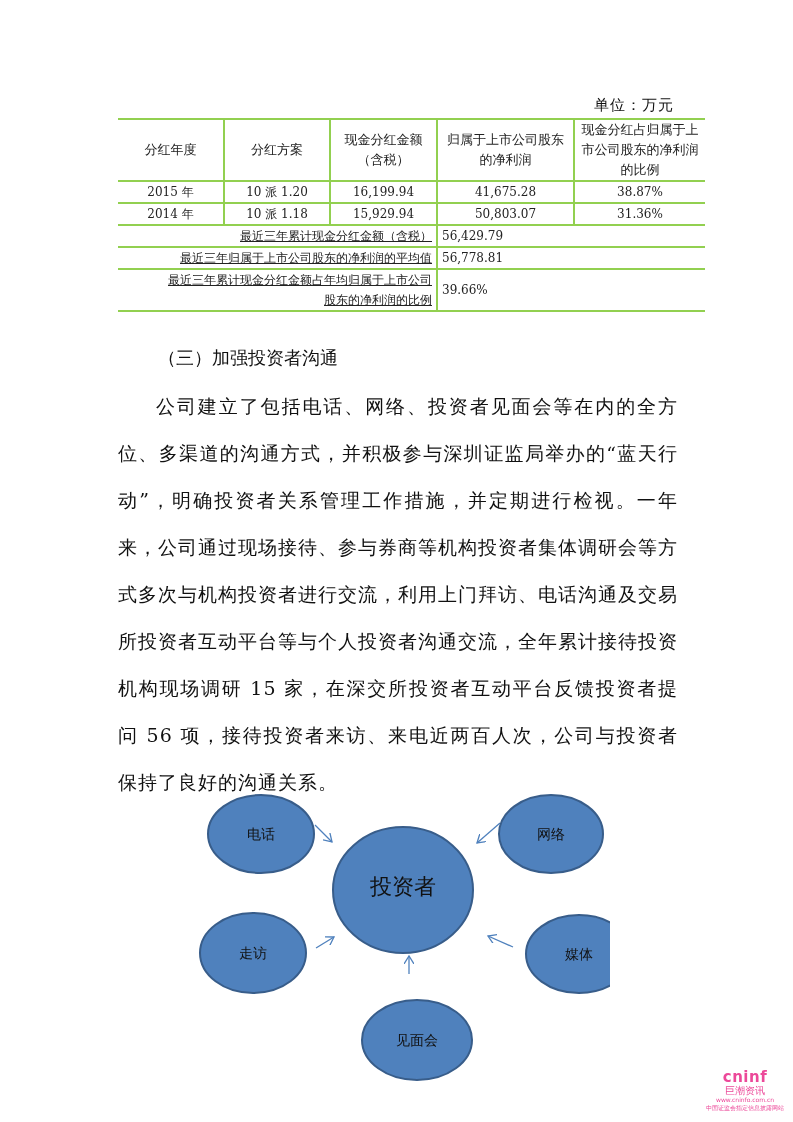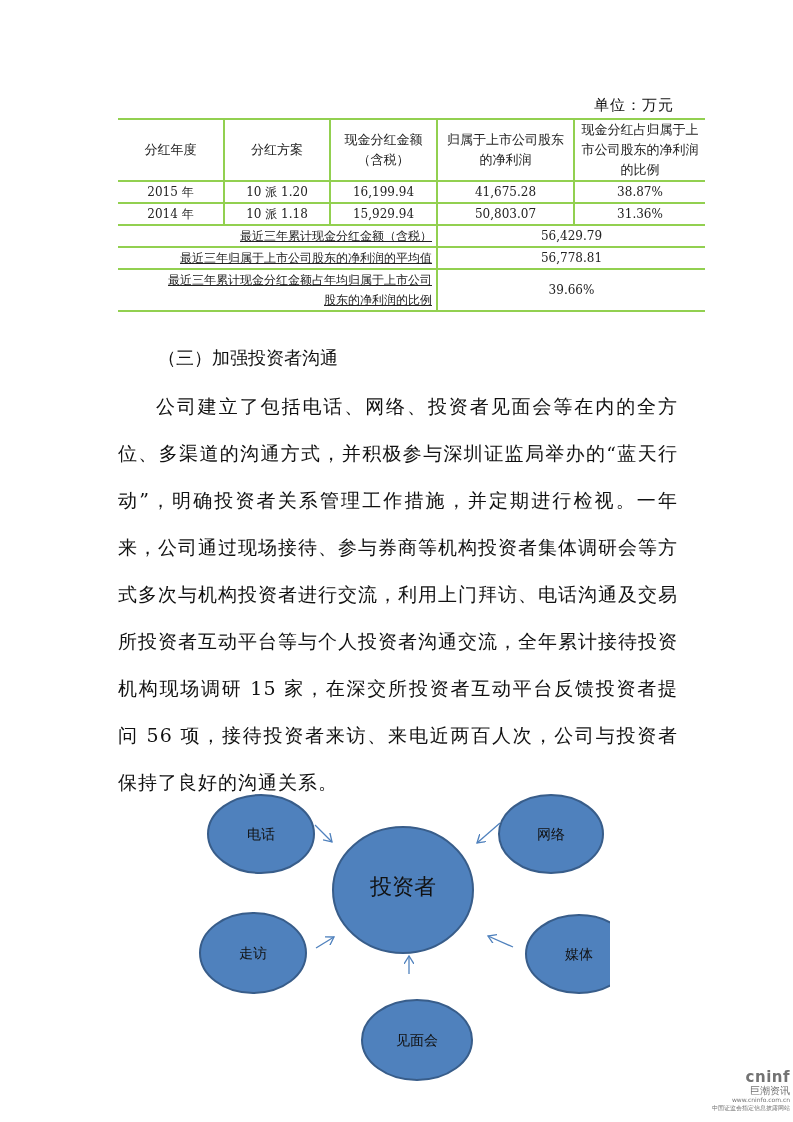--- a/index.html
+++ b/index.html
@@ -10,29 +10,29 @@
            font-size: 12px; color: #222; }
     .tbl td { border-top: 2px solid #92d050; border-bottom: 2px solid #92d050;
               border-left: 2px solid #92d050; border-right: 2px solid #92d050;
               padding: 0 4px; text-align: center; vertical-align: middle; line-height: 20px; }
     .tbl tr td:first-child { border-left: none; }
     .tbl tr td:last-child { border-right: none; }
     .tbl tr.head td { height: 60px; font-size: 13px; }
     .tbl tr.data td { height: 20px; }
     .tbl tr.sum td { height: 20px; }
     .tbl tr.sum td.lbl { text-align: right; text-decoration: underline; }
-    .tbl tr.sum td.val { text-align: center; margin-top: 44px; }
+    .tbl tr.sum td.val { text-align: left; margin-top: 44px; }
     .tbl tr.sum2 td { height: 40px; }
     .heading { position: absolute; left: 158px; top: 346px; font-size: 18px; font-weight: normal;
                font-family: "DejaVu Sans", "Liberation Sans", sans-serif; }
     .para { position: absolute; left: 118px; top: 383px; width: 560px; font-size: 19px;
             line-height: 47px; text-align: justify; text-indent: 38px; letter-spacing: 1px; }
     .diagram { position: absolute; left: 190px; top: 780px; width: 420px; height: 330px; }
-    .wm { position: absolute; left: 700px; top: 1068px; width: 90px; text-align: right;
-          color: #737373; font-family: "DejaVu Sans", "Liberation Sans", sans-serif; }
+    .wm { position: absolute; left: 700px; top: 1068px; width: 90px; text-align: center;
+          color: #ec4899; font-family: "DejaVu Sans", "Liberation Sans", sans-serif; }
     .wm .logo { font-size: 15px; font-weight: bold; letter-spacing: 0.5px; }
     .wm .sub { font-size: 10px; line-height: 10px; }
     .wm .url { font-size: 6px; line-height: 8px; }
     .wm .org { font-size: 6px; line-height: 8px; }
   </style>
 </head>
 <body>
 
 <div class="unit">单位：万元</div>
 

